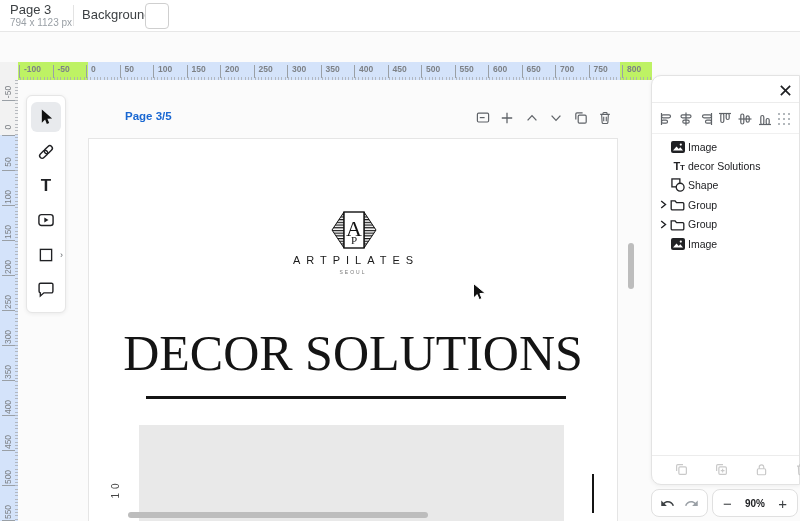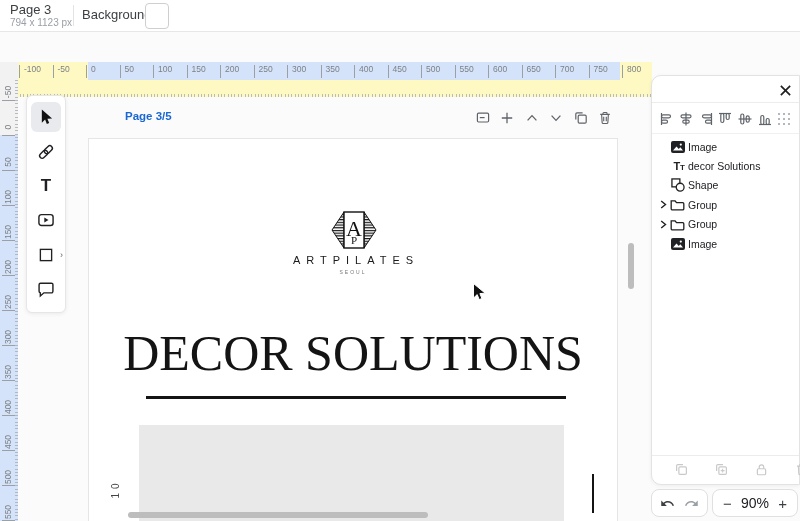--- a/index.html
+++ b/index.html
@@ -8,21 +8,21 @@
 
   
   .topbar{position:absolute;left:0;top:0;width:800px;height:31px;background:#fff;border-bottom:1px solid #e7e7e7;}
   .page-title{position:absolute;left:10px;top:2px;font-size:13px;color:#3c4043;}
   .page-dims{position:absolute;left:10px;top:17px;font-size:10px;color:#9aa0a6;}
   .tb-divider{position:absolute;left:73px;top:5px;width:1px;height:21px;background:#e3e3e3;}
   .bg-label{position:absolute;left:82px;top:7px;font-size:13px;color:#3c4043;}
   .bg-swatch{position:absolute;left:145px;top:3px;width:22px;height:24px;background:#fff;border:1.5px solid #cfcfcf;border-radius:4px;cursor:pointer;}
 
   
-  .h-ruler{position:absolute;left:0;top:62px;width:652px;height:35px;background:#fef9c3;overflow:hidden;}
+  .h-ruler{position:absolute;left:0;top:62px;width:652px;height:18px;background:#bef264;overflow:hidden;font-weight:bold;}
   .h-ruler .blue{position:absolute;left:88px;top:0;width:532px;height:18px;background:#d4e3fa;}
   .h-ruler .minor{position:absolute;left:0;right:0;bottom:0;height:3px;background-image:repeating-linear-gradient(90deg,#a9adb3 0 1px,transparent 1px 3.35px);opacity:.8;}
   .hlab{position:absolute;top:2px;font-size:8.5px;color:#7d8186;white-space:nowrap;}
   .hlab i{position:absolute;left:-2px;top:1px;width:1px;height:13px;background:#9aa0a6;}
   .hlab span{padding-left:3px;}
   .v-ruler{position:absolute;left:0;top:80px;width:18px;height:441px;background:#f2f2f2;overflow:hidden;}
   .v-ruler .blue{position:absolute;left:0;top:55px;width:18px;height:386px;background:#d4e3fa;}
   .v-ruler .minor{position:absolute;top:0;bottom:0;right:0;width:3px;background-image:repeating-linear-gradient(180deg,#a9adb3 0 1px,transparent 1px 3.35px);opacity:.8;}
   .vlab{position:absolute;left:0;width:18px;height:12px;font-size:8.5px;color:#7d8186;text-align:center;transform:rotate(-90deg);}
   .vtick{position:absolute;left:2px;width:13px;height:1px;background:#9aa0a6;}
@@ -70,21 +70,21 @@
   .lrow .llabel{font-size:10.5px;font-weight:500;color:#202124;white-space:nowrap;}
   .ic-text{font-family:"Liberation Sans",sans-serif;font-weight:bold;color:#202124;font-size:11px;line-height:1;}
   .ic-text small{font-size:8px;font-weight:bold;}
   .lp-bottom{position:absolute;left:0;bottom:0;width:100%;border-top:1px solid #ececec;display:flex;align-items:center;gap:25px;padding:5px 0 6px 22px;box-sizing:border-box;}
   .lpb-btn{width:17px;height:17px;display:flex;align-items:center;justify-content:center;cursor:default;}
 
   
   .undo-box{position:absolute;left:651px;top:489px;width:57px;height:28px;background:#fff;border:1px solid #e0e0e0;border-radius:8px;display:flex;align-items:center;justify-content:space-evenly;box-sizing:border-box;}
   .zoom-box{position:absolute;left:712px;top:489px;width:86px;height:28px;background:#fff;border:1px solid #e0e0e0;border-radius:8px;display:flex;align-items:center;justify-content:space-between;padding:0 10px;box-sizing:border-box;}
   .zb-btn{font-size:15px;color:#3c4043;cursor:pointer;line-height:1;}
-  .zoom-val{font-size:14px;font-weight:normal;color:#202124;}
+  .zoom-val{font-size:10px;font-weight:bold;color:#202124;}
   .ub-btn{width:18px;height:18px;display:flex;align-items:center;justify-content:center;cursor:pointer;}
 </style>
 </head>
 <body>
 
 <div class="stage">
 
   <div class="topbar">
     <div class="page-title">Page 3</div>
     <div class="page-dims">794 x 1123 px</div>

